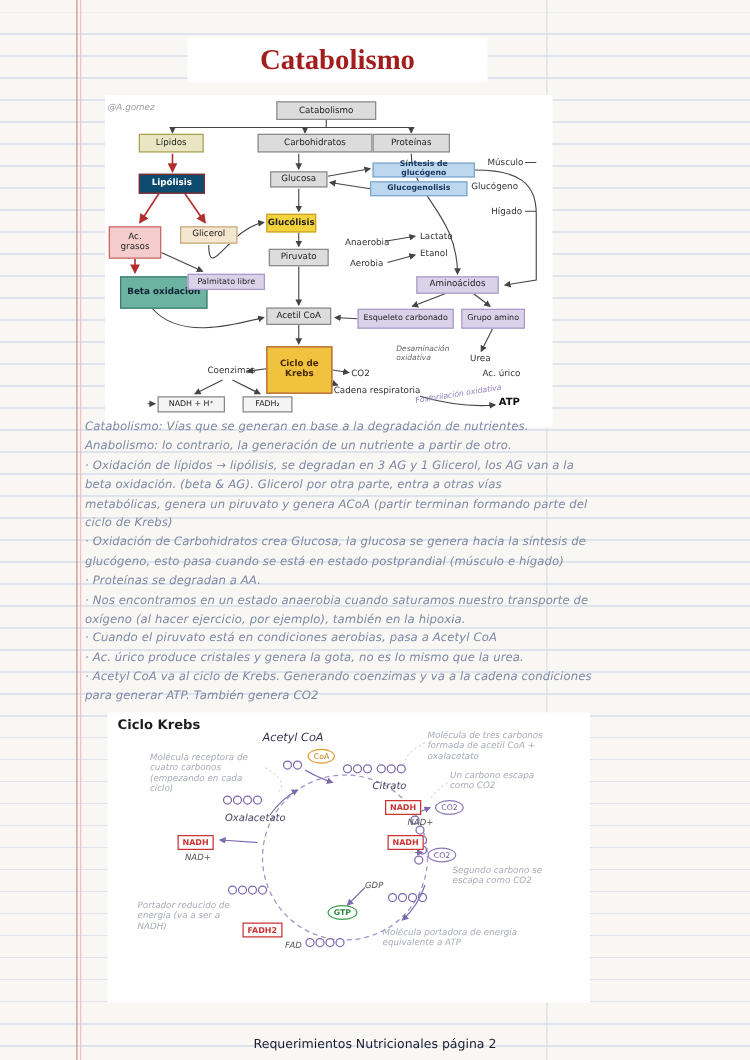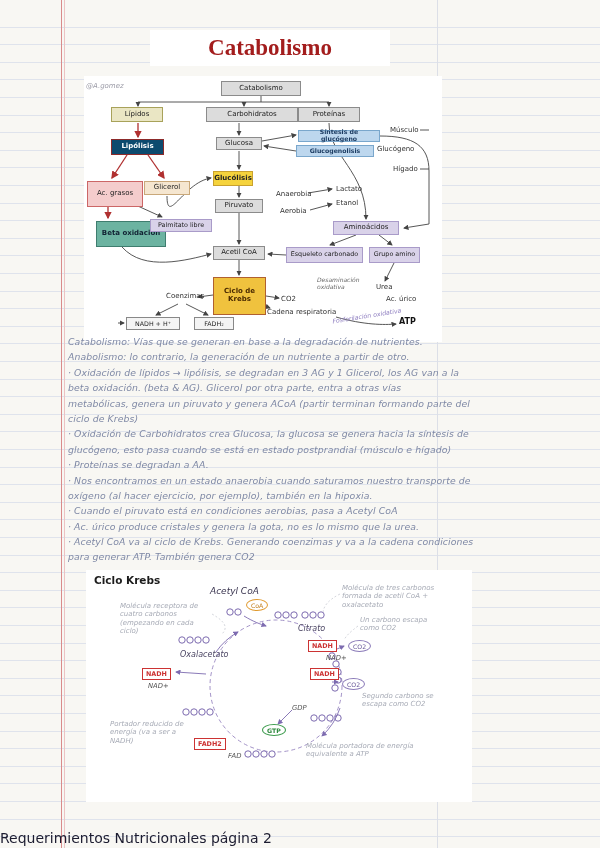--- a/index.html
+++ b/index.html
@@ -7,22 +7,22 @@
   body{position:relative;font-family:"DejaVu Sans",sans-serif;background:#f8f7f3;overflow:hidden}
   .rules{position:absolute;left:0;right:0;top:10px;height:838px;
          background:repeating-linear-gradient(#0000 0 16.6px,#dfe3ec 16.6px 17.6px)}
   .vline{position:absolute;top:0;bottom:0;width:1px}
   .vred1{left:61px;background:#d98b8b}
   .vred2{left:64px;background:#ecc3c3}
   .vgray{left:437px;background:#dcdfe7}
   .title{position:absolute;left:150px;top:30px;width:240px;height:36px;background:#fff;
          text-align:center;font-family:"Liberation Serif",serif;font-weight:bold;
          font-size:23px;color:#a31d1d;line-height:36px}
-  .footer{position:absolute;left:0;top:830px;width:600px;text-align:left;
-          font-size:14px;color:#1c1c30}
+  .footer{position:absolute;left:0;top:830px;width:600px;text-align:center;
+          font-size:10px;color:#1c1c30}
   
   .fcp{position:absolute;left:84px;top:76px;width:358px;height:266px;background:#fff}
   .hnd{position:absolute;left:2px;top:6px;font-size:7px;font-style:italic;color:#9a9aa6}
   .arr{position:absolute;left:0;top:0}
   .fcn{position:absolute;border:1px solid #8b8b8b;background:#dcdcdc;font-size:7px;
        line-height:1.12;display:flex;align-items:center;justify-content:center;
        text-align:center;color:#222;padding:1px 2px;height:15px}
   .fcn.khaki{background:#eae6c4;border-color:#a8a25a}
   .fcn.red{background:#0c4a6e;border-color:#8c2a2a;color:#fff;font-weight:bold}
   .fcn.blue{background:#bdd7ee;border-color:#7aa7cc;color:#17375e}
@@ -122,21 +122,21 @@
     <div class="fcn" style="left:122px;top:31px;width:92px">Carbohidratos</div>
     <div class="fcn" style="left:214px;top:31px;width:62px">Proteínas</div>
     <div class="fcn red" style="left:27px;top:63px;width:53px;height:16px">Lipólisis</div>
     <div class="fcn blue" style="left:214px;top:54px;width:82px;height:12px;font-size:6.2px;font-weight:bold">Síntesis de glucógeno</div>
     <div class="fcn blue" style="left:212px;top:69px;width:78px;height:12px;font-size:6.2px;font-weight:bold">Glucogenolisis</div>
     <div class="fcn" style="left:132px;top:61px;width:46px;height:13px">Glucosa</div>
     <div class="fcl" style="left:306px;top:50px">Músculo</div>
     <div class="fcl" style="left:293px;top:69px">Glucógeno</div>
     <div class="fcl" style="left:309px;top:89px">Hígado</div>
     <div class="fcn yellow" style="left:129px;top:95px;width:40px;font-weight:bold">Glucólisis</div>
-    <div class="fcn pink" style="left:3px;top:105px;width:56px;height:26px">Ac. grasos</div>
+    <div class="fcn pink" style="left:3px;top:105px;width:42px;height:26px">Ac. grasos</div>
     <div class="fcn tan" style="left:60px;top:105px;width:46px;height:14px">Glicerol</div>
     <div class="fcn" style="left:131px;top:123px;width:48px;height:14px">Piruvato</div>
     <div class="fcl" style="left:192px;top:114px">Anaerobia</div>
     <div class="fcl" style="left:252px;top:109px">Lactato</div>
     <div class="fcl" style="left:196px;top:131px">Aerobia</div>
     <div class="fcl" style="left:252px;top:123px">Etanol</div>
     <div class="fcn teal" style="left:12px;top:145px;width:70px;height:26px;font-weight:bold">Beta oxidación</div>
     <div class="fcn purple" style="left:66px;top:143px;width:62px;height:13px;font-size:6.4px">Palmitato libre</div>
     <div class="fcn purple" style="left:249px;top:145px;width:66px;height:14px">Aminoácidos</div>
     <div class="fcn" style="left:129px;top:170px;width:52px;height:14px">Acetil CoA</div>

